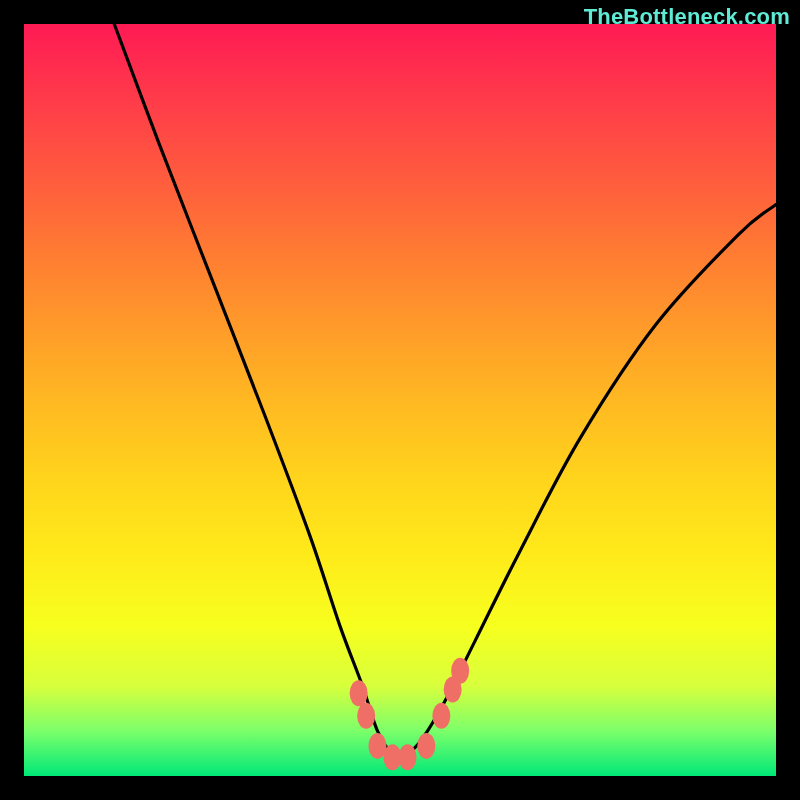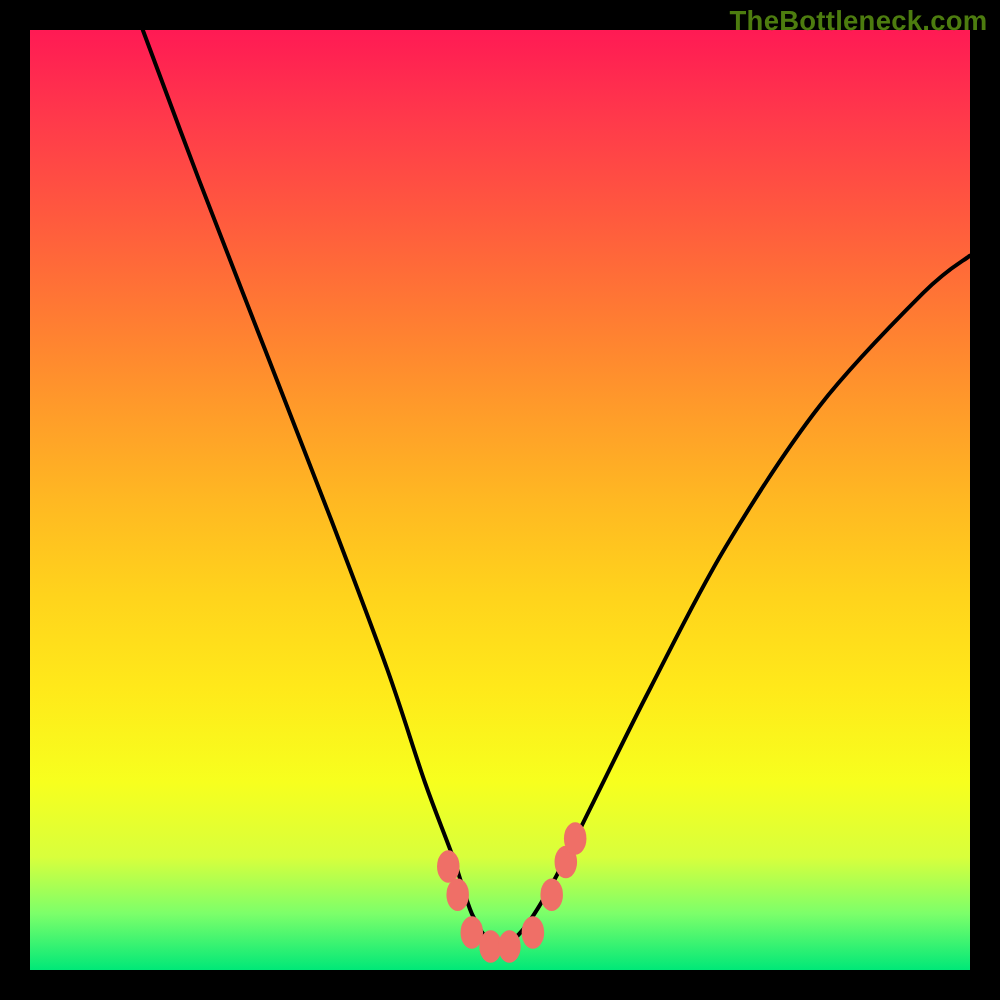--- a/index.html
+++ b/index.html
@@ -30,21 +30,21 @@
       #7cff6a 94%,
       #00e878 100%);
   }
   .watermark {
     position: absolute;
     top: 4px;
     right: 10px;
     font-family: Arial, Helvetica, sans-serif;
     font-size: 22px;
     font-weight: 600;
-    color: #4d7c0f;
+    color: #5eead4;
     letter-spacing: 0.2px;
     user-select: none;
   }
   svg.curve {
     position: absolute;
     left: 0;
     top: 0;
     width: 752px;
     height: 752px;
     overflow: visible;

